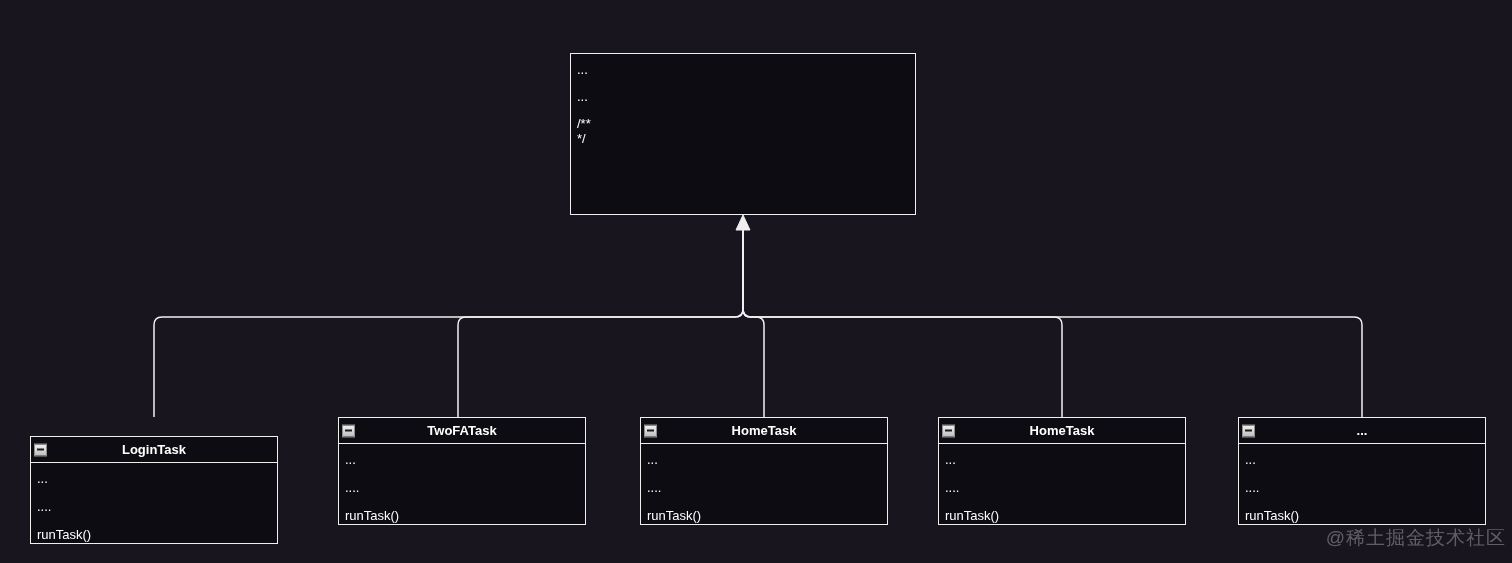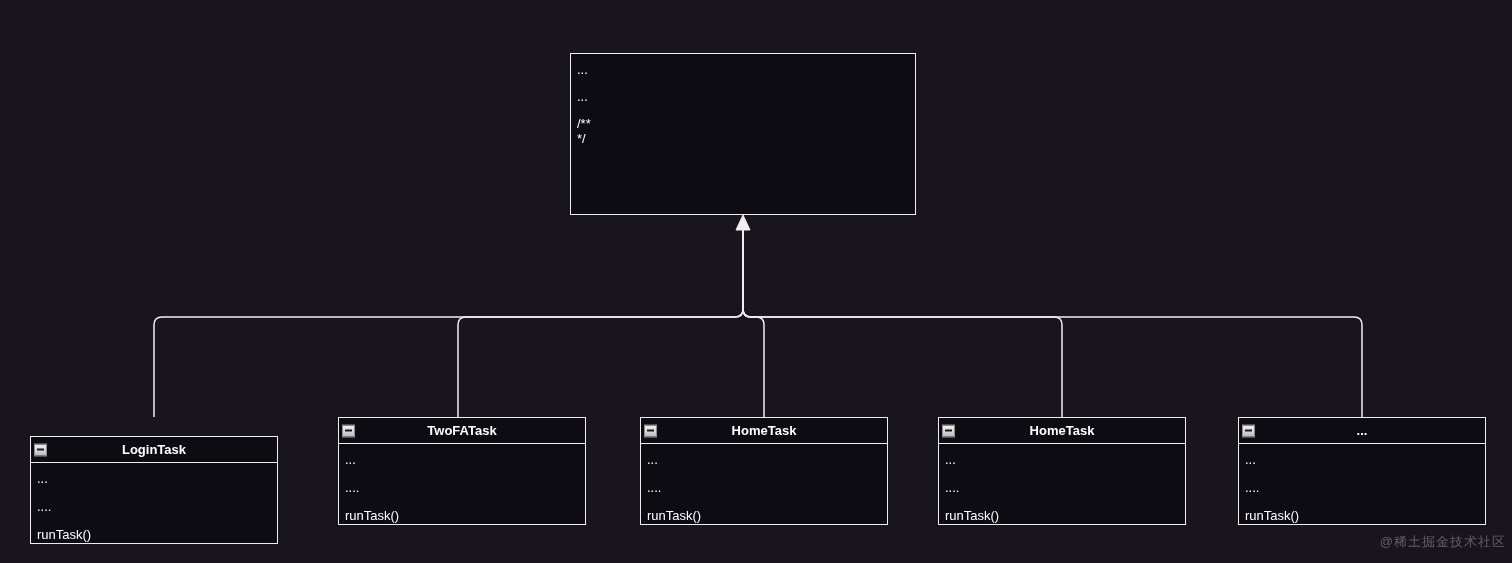--- a/index.html
+++ b/index.html
@@ -46,21 +46,21 @@
   
   .box-itask { left:570px; top:53px;  width:346px; height:162px; }
   .box-c0    { left:30px;   top:436px; width:248px; height:108px; }
   .box-c1    { left:338px;  top:417px; width:248px; height:108px; }
   .box-c2    { left:640px;  top:417px; width:248px; height:108px; }
   .box-c3    { left:938px;  top:417px; width:248px; height:108px; }
   .box-c4    { left:1238px; top:417px; width:248px; height:108px; }
 
   .watermark {
     position:absolute; right:6px; bottom:12px;
-    font-size:13px; letter-spacing:1px;
+    font-size:19px; letter-spacing:1px;
     color:#9a9aa5; opacity:0.55;
     z-index:10;
   }
 </style>
 </head>
 <body>
 
 <div class="stage">
 
   <svg class="connectors" viewBox="0 0 1512 563">

